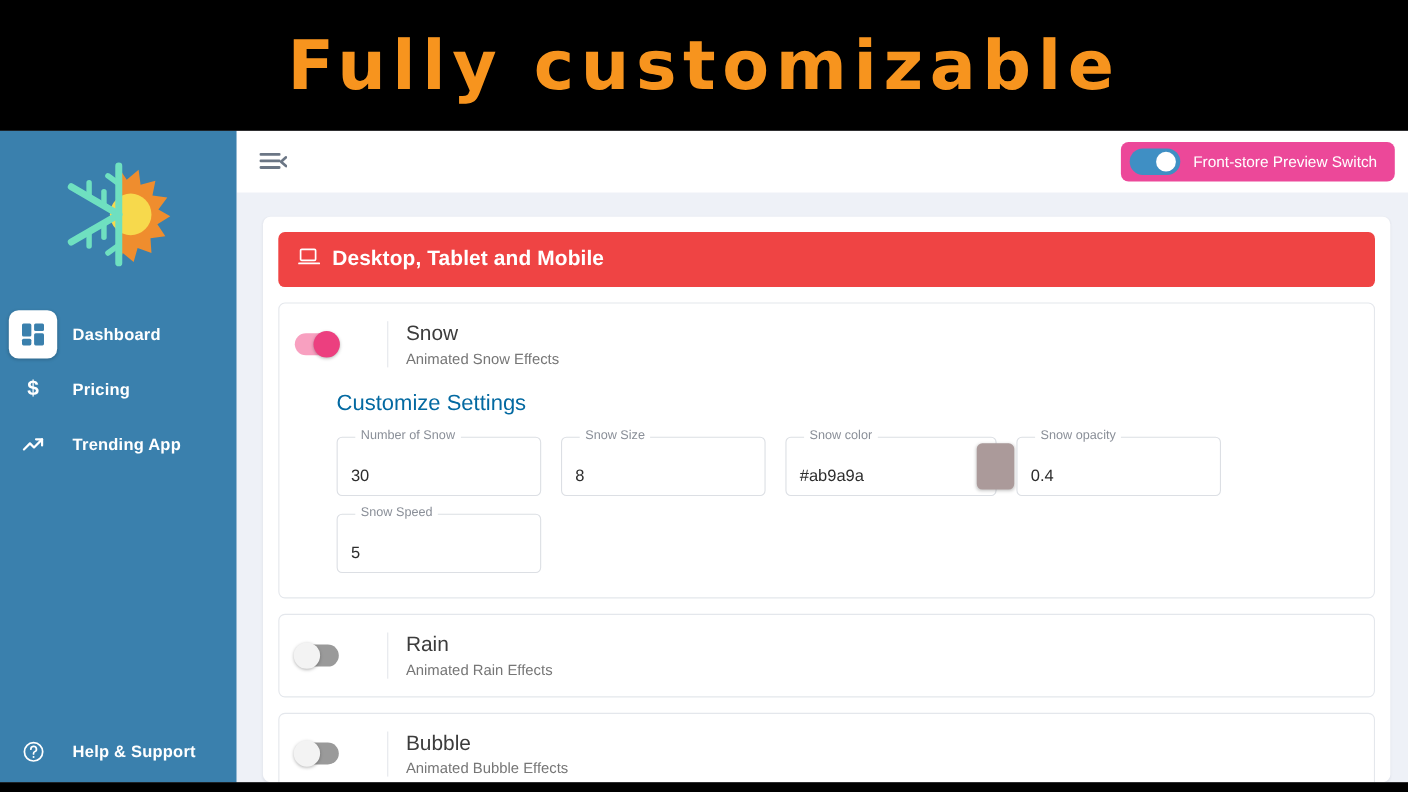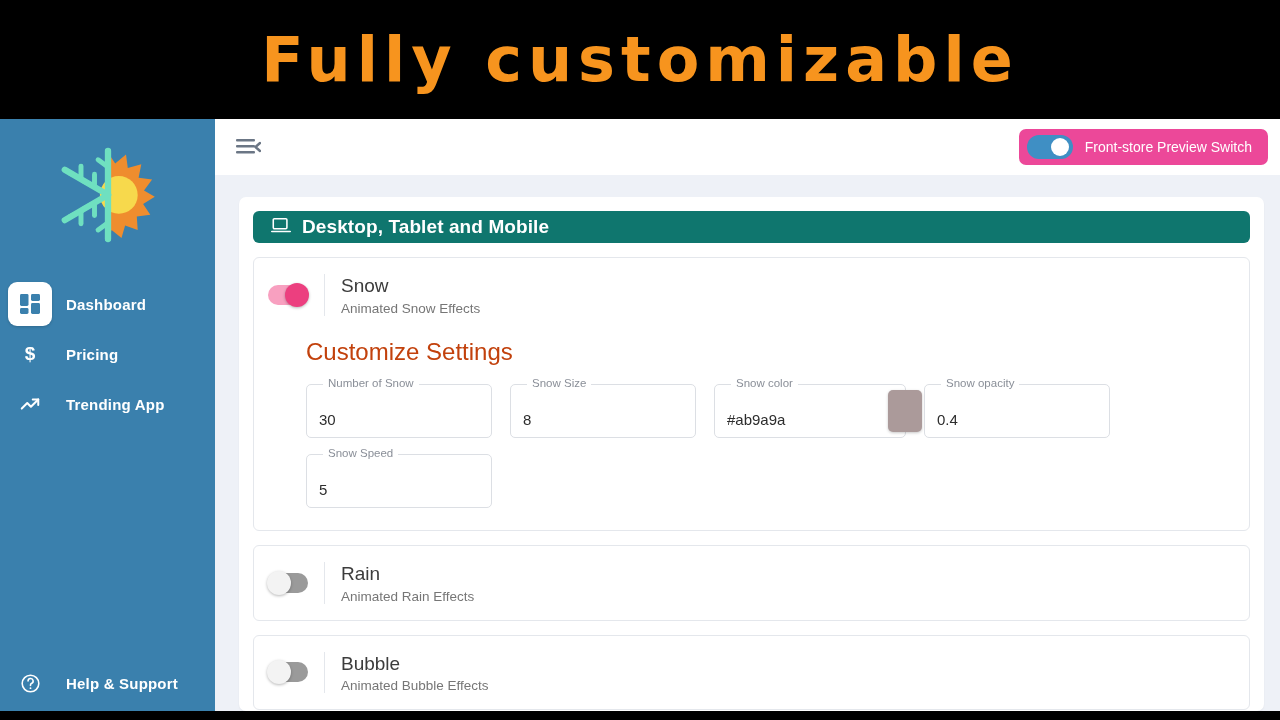--- a/index.html
+++ b/index.html
@@ -139,41 +139,42 @@
     overflow: hidden;
   }
   .panel-card {
     background: #ffffff;
     border-radius: 7px;
     padding: 14px;
     height: 100%;
     box-shadow: 0 1px 2px rgba(16,24,40,0.05);
   }
   .panel-header {
-    background: #0f766e;
+    background: #ef4444;
     border-radius: 6px;
-    height: 32px;
+    height: 50px;
     display: flex; align-items: center;
     padding: 0 18px;
   }
   .panel-header-title {
     color: #ffffff; font-size: 19px; font-weight: bold;
     margin-left: 11px; letter-spacing: .1px;
   }
 
   
   .effect-block {
     border: 1px solid #e4e7ec;
     border-radius: 6px;
     margin-top: 14px;
     background: #ffffff;
   }
   .effect-head {
     display: flex; align-items: center;
     padding: 16px 0 16px 0;
+    gap: 28px;
   }
   .toggle {
     width: 40px; height: 20px;
     border-radius: 10px;
     position: relative;
     margin: 0 16px 0 14px;
     flex: 0 0 40px;
     cursor: pointer;
   }
   .toggle .knob {
@@ -188,21 +189,21 @@
 
   .effect-text { border-left: 1px solid #e4e7ec; padding-left: 16px; }
   .effect-title { font-size: 19px; color: #3c3c3c; line-height: 1.25; }
   .effect-sub { font-size: 13.5px; color: #767676; margin-top: 3px; }
 
   
   .customize {
     padding: 0 18px 22px 52px;
   }
   .customize-title {
-    font-size: 24px; color: #c2410c;
+    font-size: 20px; color: #0369a1;
     margin: 6px 0 18px 0;
   }
   .field-grid { display: flex; flex-wrap: wrap; gap: 16px 18px; }
 
   .field {
     position: relative;
     width: 186px; height: 54px;
     border: 1px solid #dcdfe4;
     border-radius: 5px;
     background: #ffffff;

